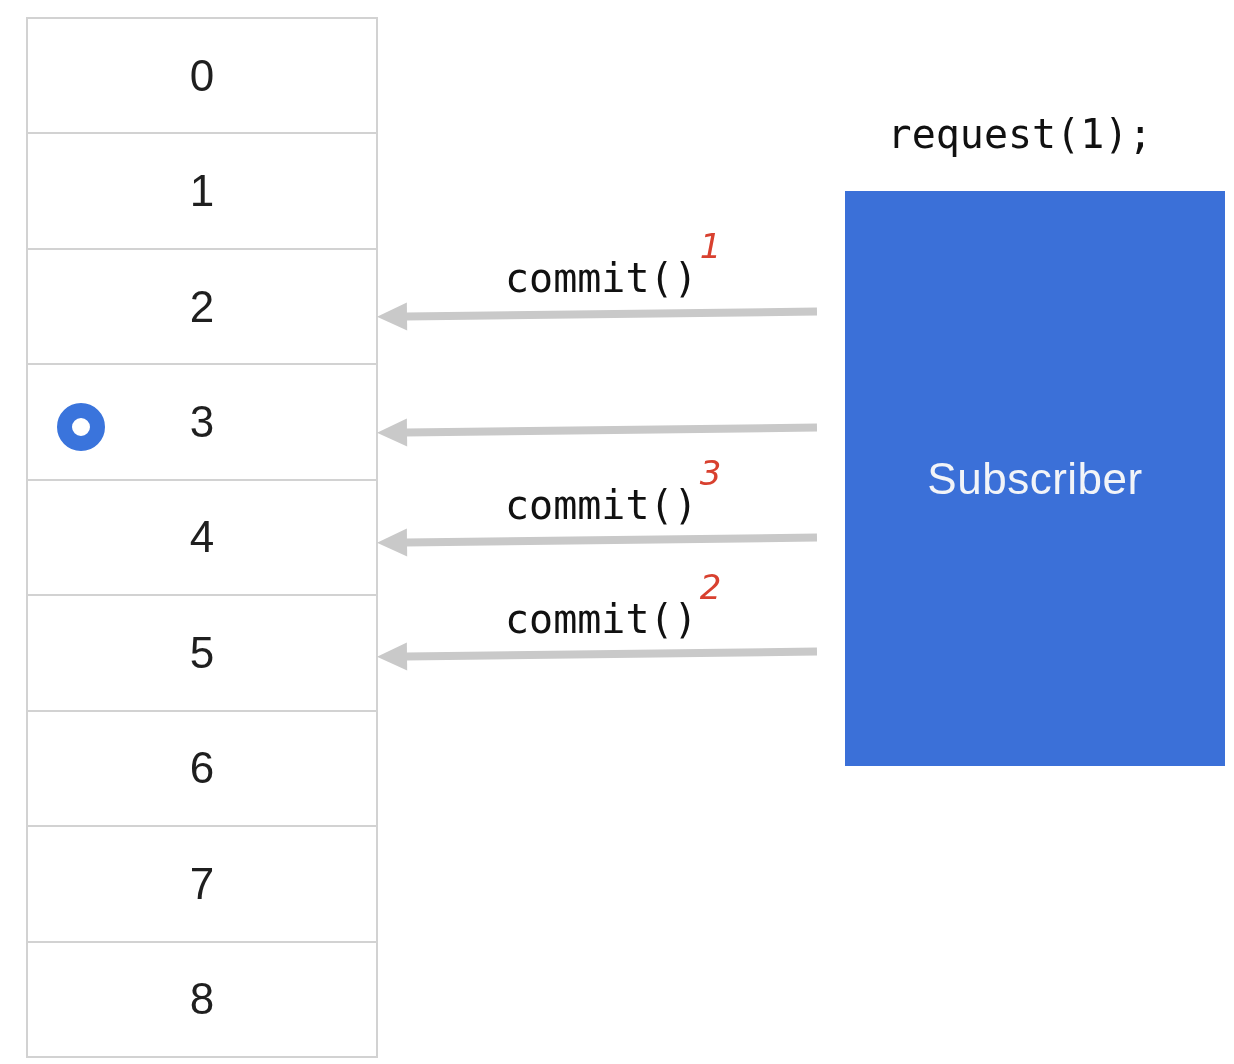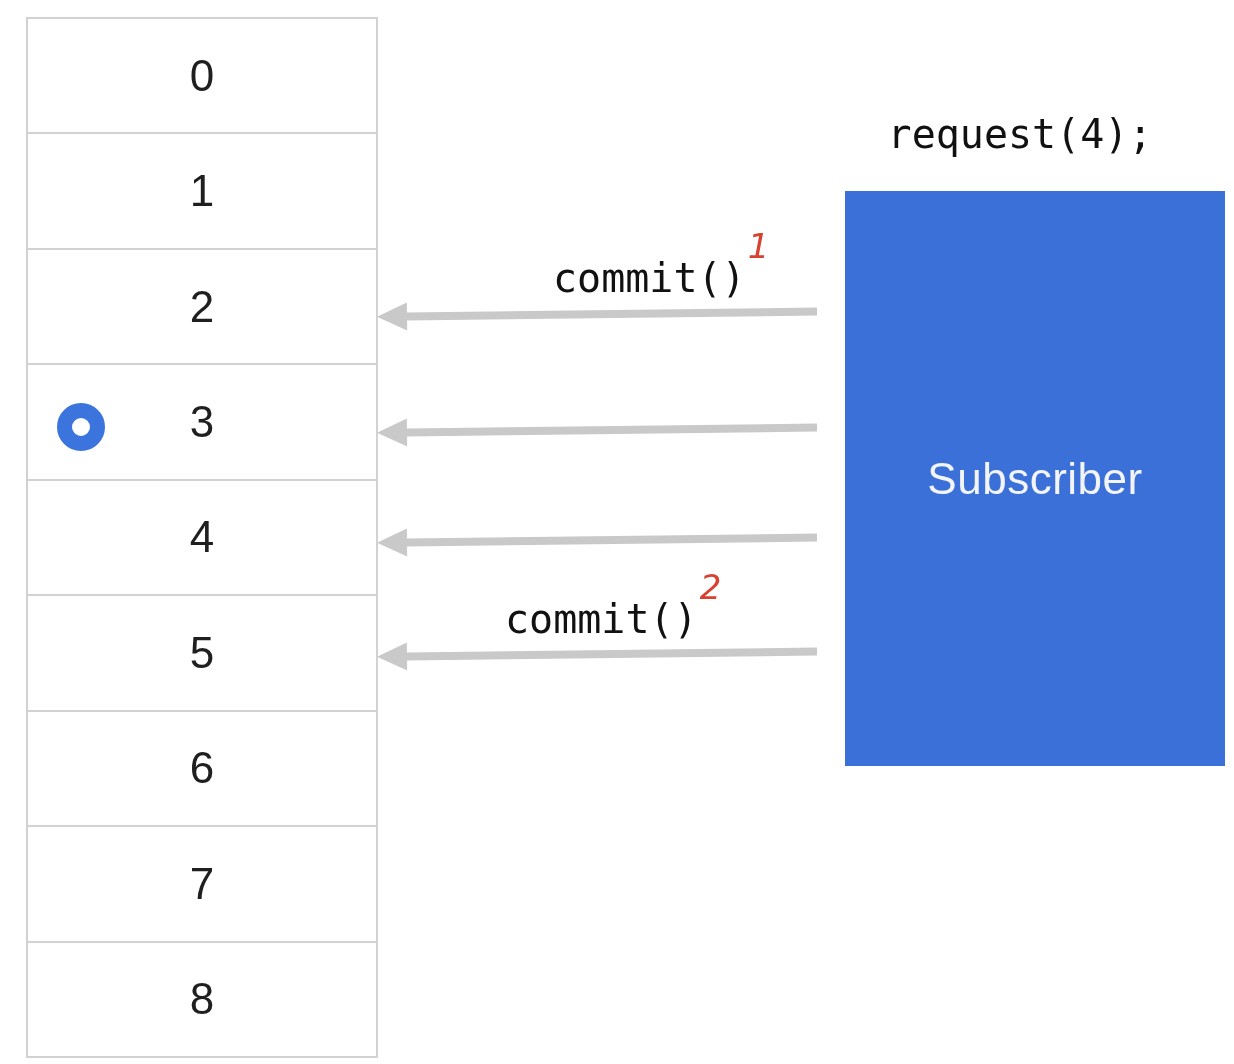--- a/index.html
+++ b/index.html
@@ -86,21 +86,21 @@
   }
   .commit-order{
     display:inline-block;
     font-family:"DejaVu Sans", sans-serif;
     font-style:italic;
     font-size:34px;
     color:var(--order-red);
     transform:translateY(-34px);
     margin-left:2px;
   }
-  .commit-row-1{top:254px;margin-left:48px;}
+  .commit-row-1{top:254px;}
   .commit-row-2{top:367px;}
   .commit-row-3{top:481px;}
   .commit-row-4{top:595px;}
 
   
   .commit-arrow{
     position:absolute;left:406px;width:411px;height:8px;
     background:var(--arrow-gray);
     transform:rotate(-0.7deg);
   }
@@ -148,28 +148,31 @@
     <div class="buffer-row">
       <span class="cell-value">7</span>
     </div>
     <div class="buffer-row">
       <span class="cell-value">8</span>
     </div>
   </div>
 
   <div class="marker-ring"></div>
 
-  <div class="request-label">request(4);</div>
+  <div class="request-label">request(1);</div>
 
   <div class="subscriber-box">
     <span class="subscriber-label">Subscriber</span>
   </div>
 
   <div class="commit-row commit-row-1">
     <span class="commit-label">commit()</span><span class="commit-order">1</span>
+  </div>
+  <div class="commit-row commit-row-3">
+    <span class="commit-label">commit()</span><span class="commit-order">3</span>
   </div>
   <div class="commit-row commit-row-4">
     <span class="commit-label">commit()</span><span class="commit-order">2</span>
   </div>
 
   <div class="commit-arrow commit-arrow-1"></div>
   <div class="commit-arrow commit-arrow-2"></div>
   <div class="commit-arrow commit-arrow-3"></div>
   <div class="commit-arrow commit-arrow-4"></div>
 

